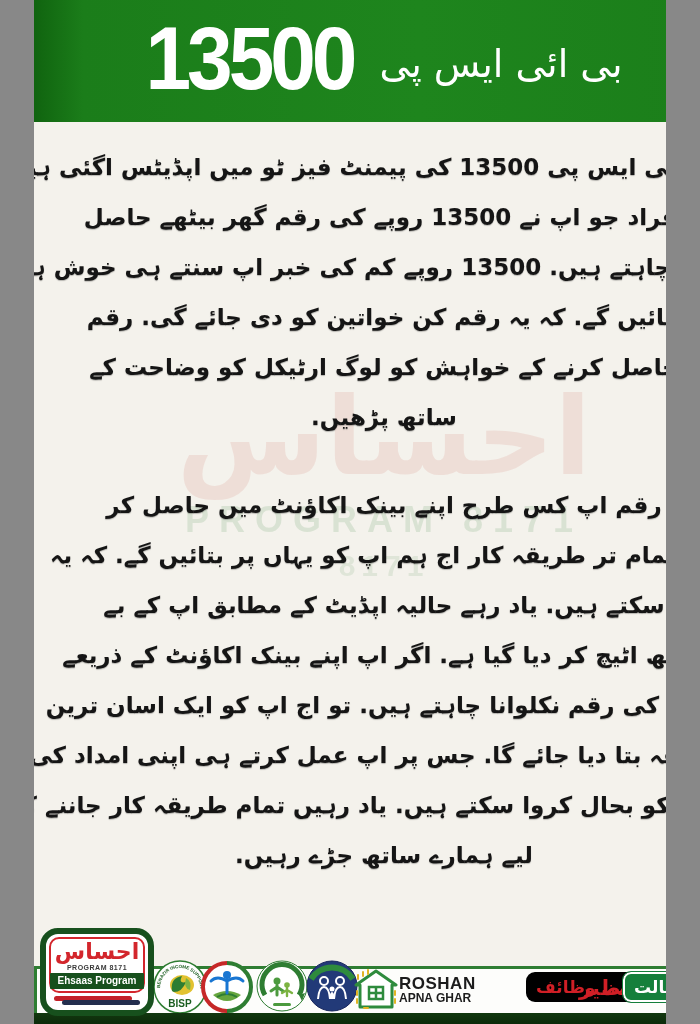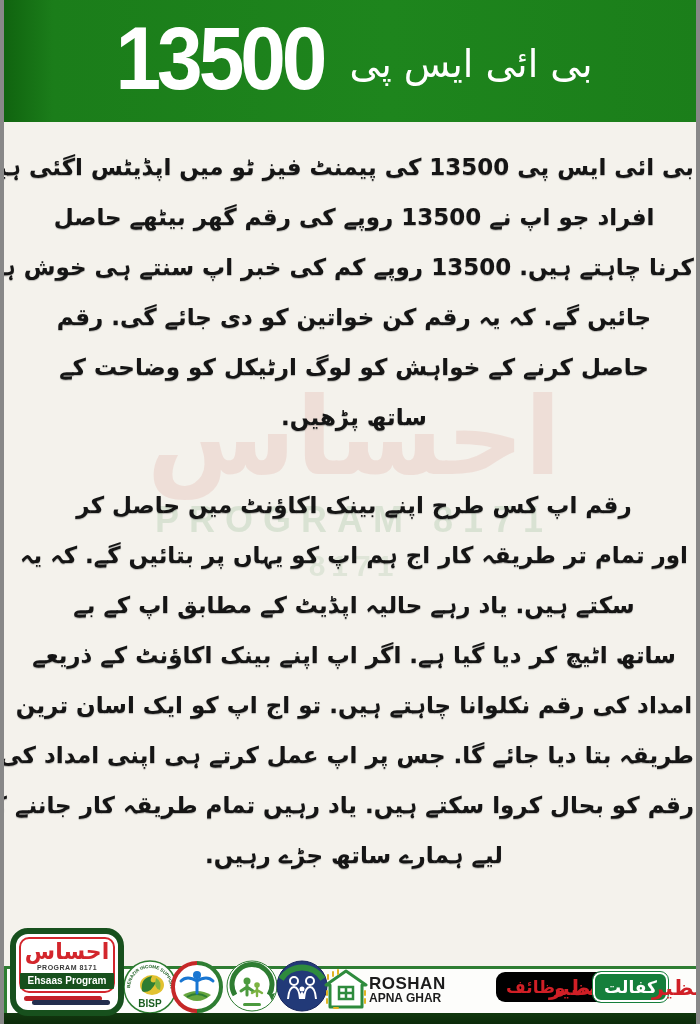--- a/index.html
+++ b/index.html
@@ -1,18 +1,18 @@
 <!DOCTYPE html>
 <html><head>
 <meta charset="utf-8">
 <style>
   * { margin:0; padding:0; box-sizing:border-box; }
   body { background:#888; font-family:"DejaVu Sans", sans-serif; }
   .page {
-    position:relative; width:692px; height:1024px; margin:0 auto;
+    position:relative; width:632px; height:1024px; margin:0 auto;
     background:#f4f2ec; overflow:hidden;
   }
   
   .header {
     position:absolute; left:0; top:0; width:700px; height:122px;
     background:linear-gradient(90deg, #10640f 0%, #1b7d1a 7%, #1e851d 55%, #1b7e1a 100%);
     display:flex; align-items:center; justify-content:center; gap:26px;
   }
   .header .num {
     font-family:"Liberation Sans", sans-serif; font-weight:900;

